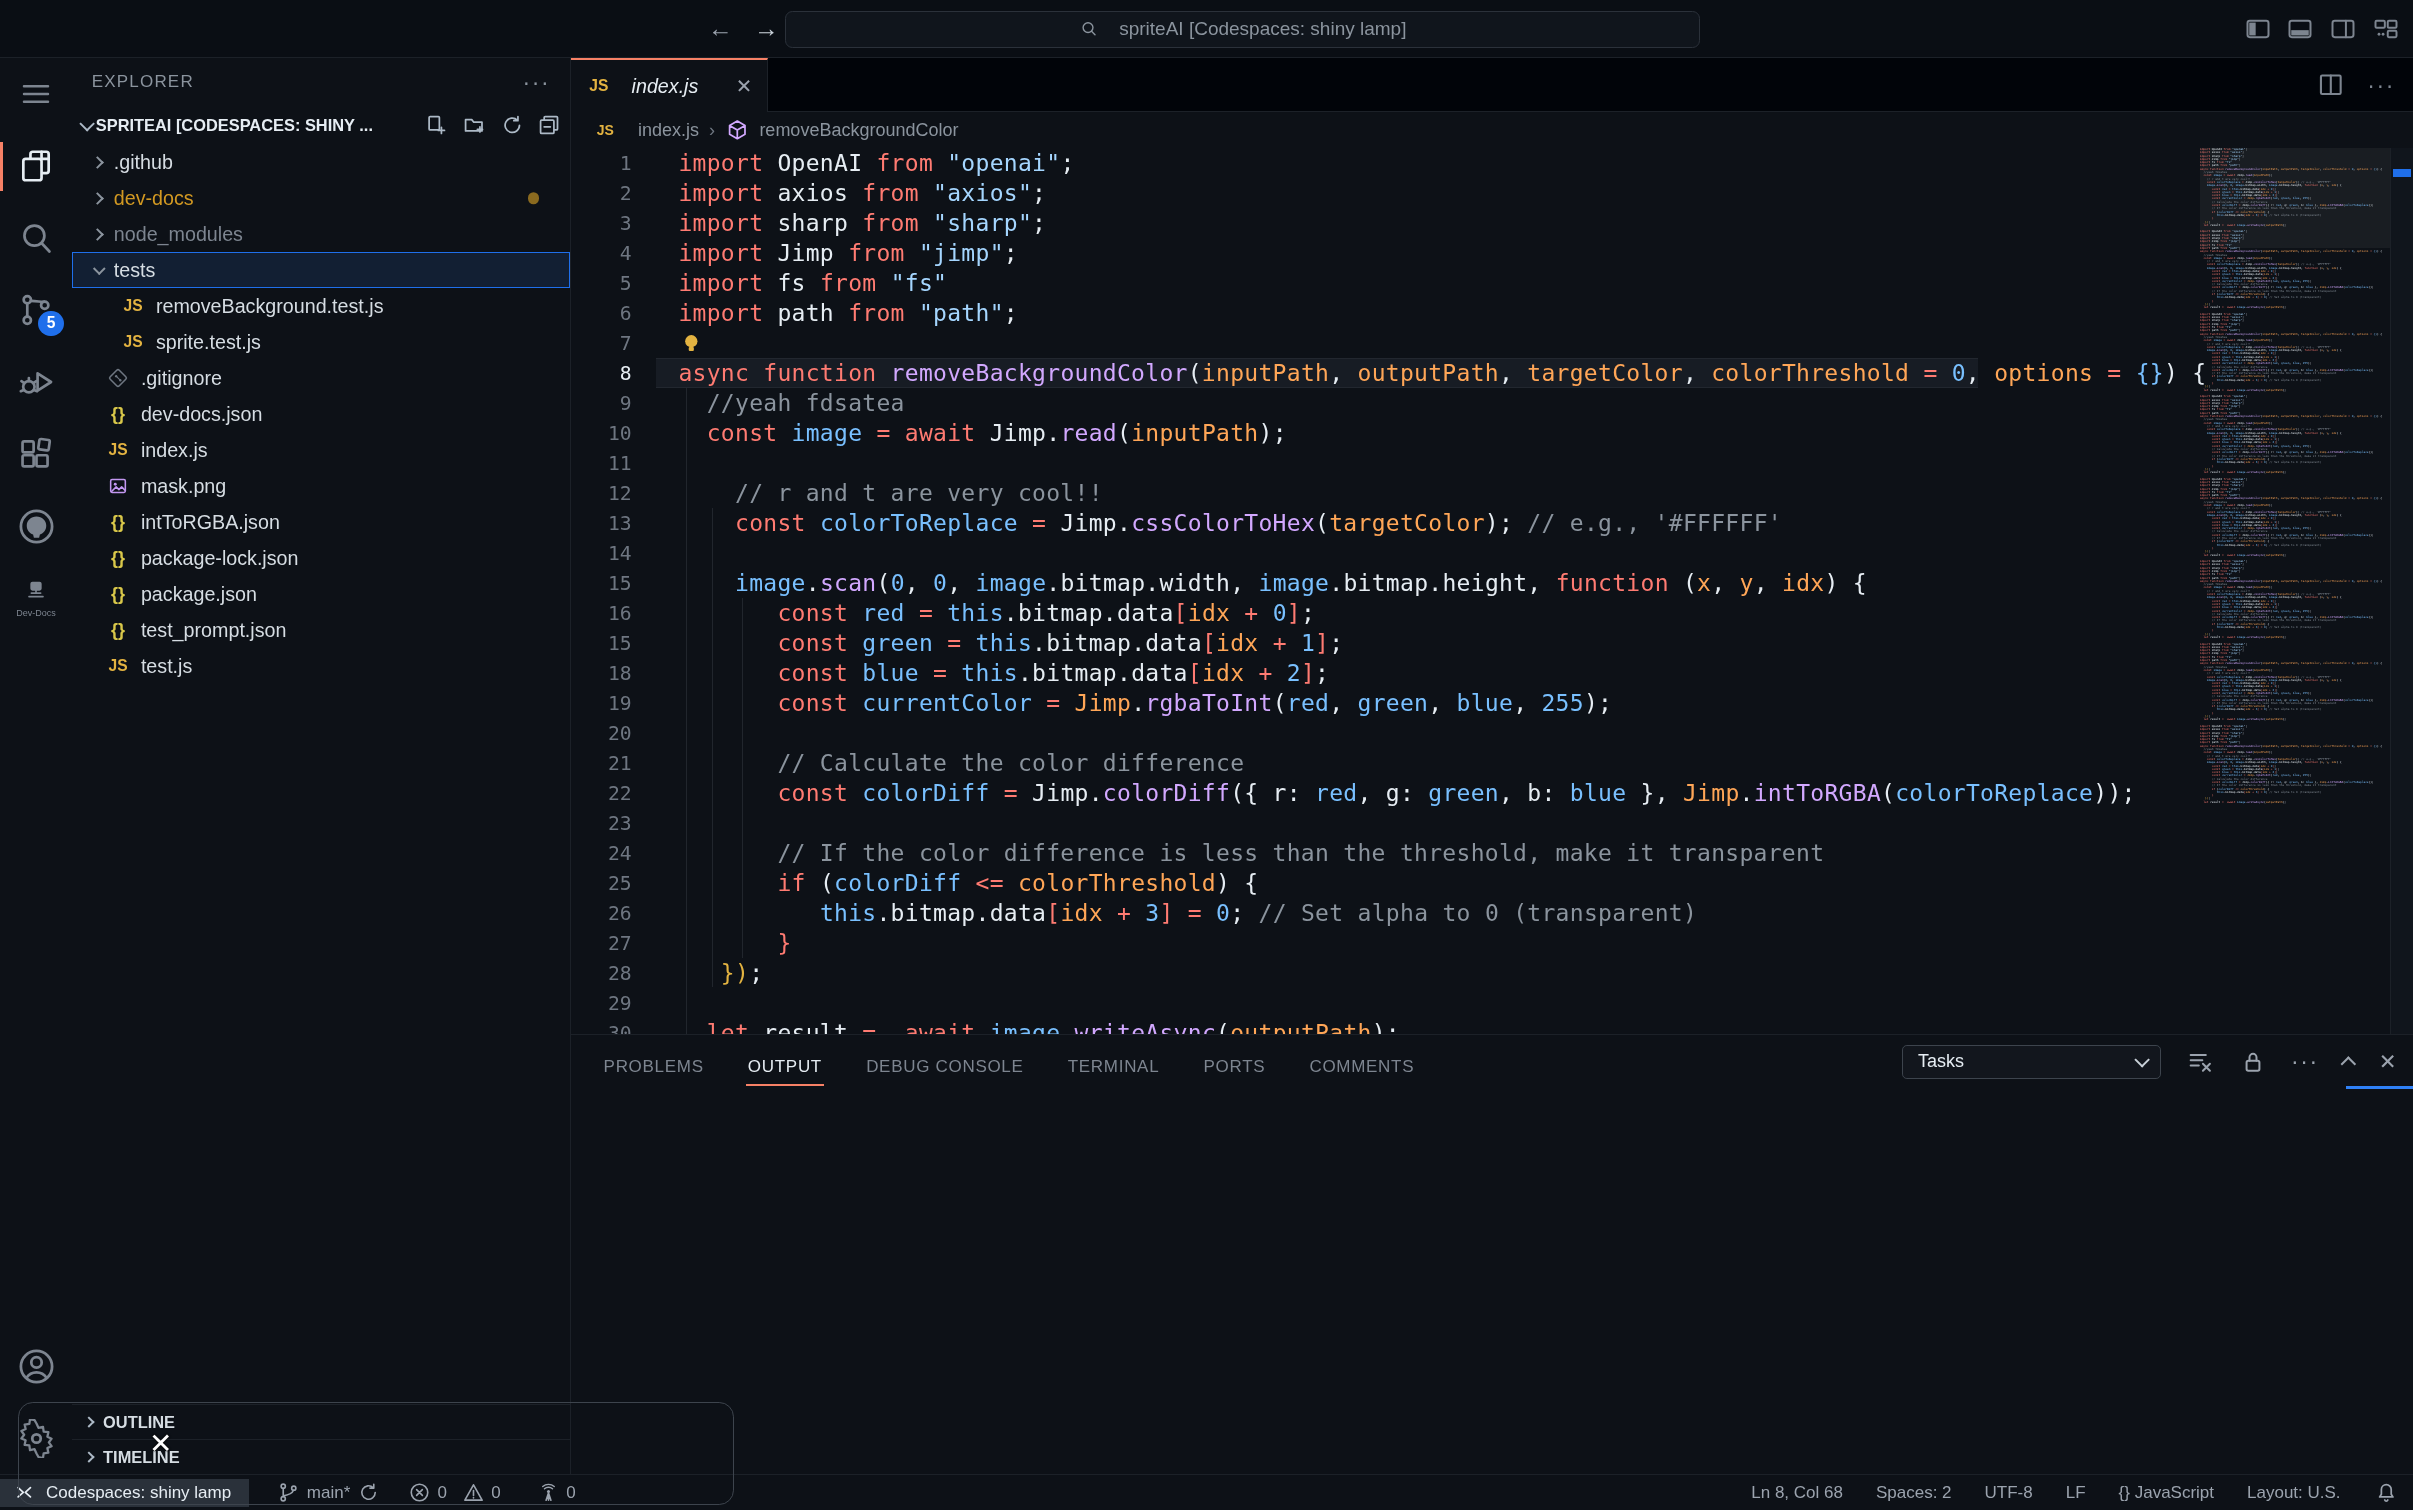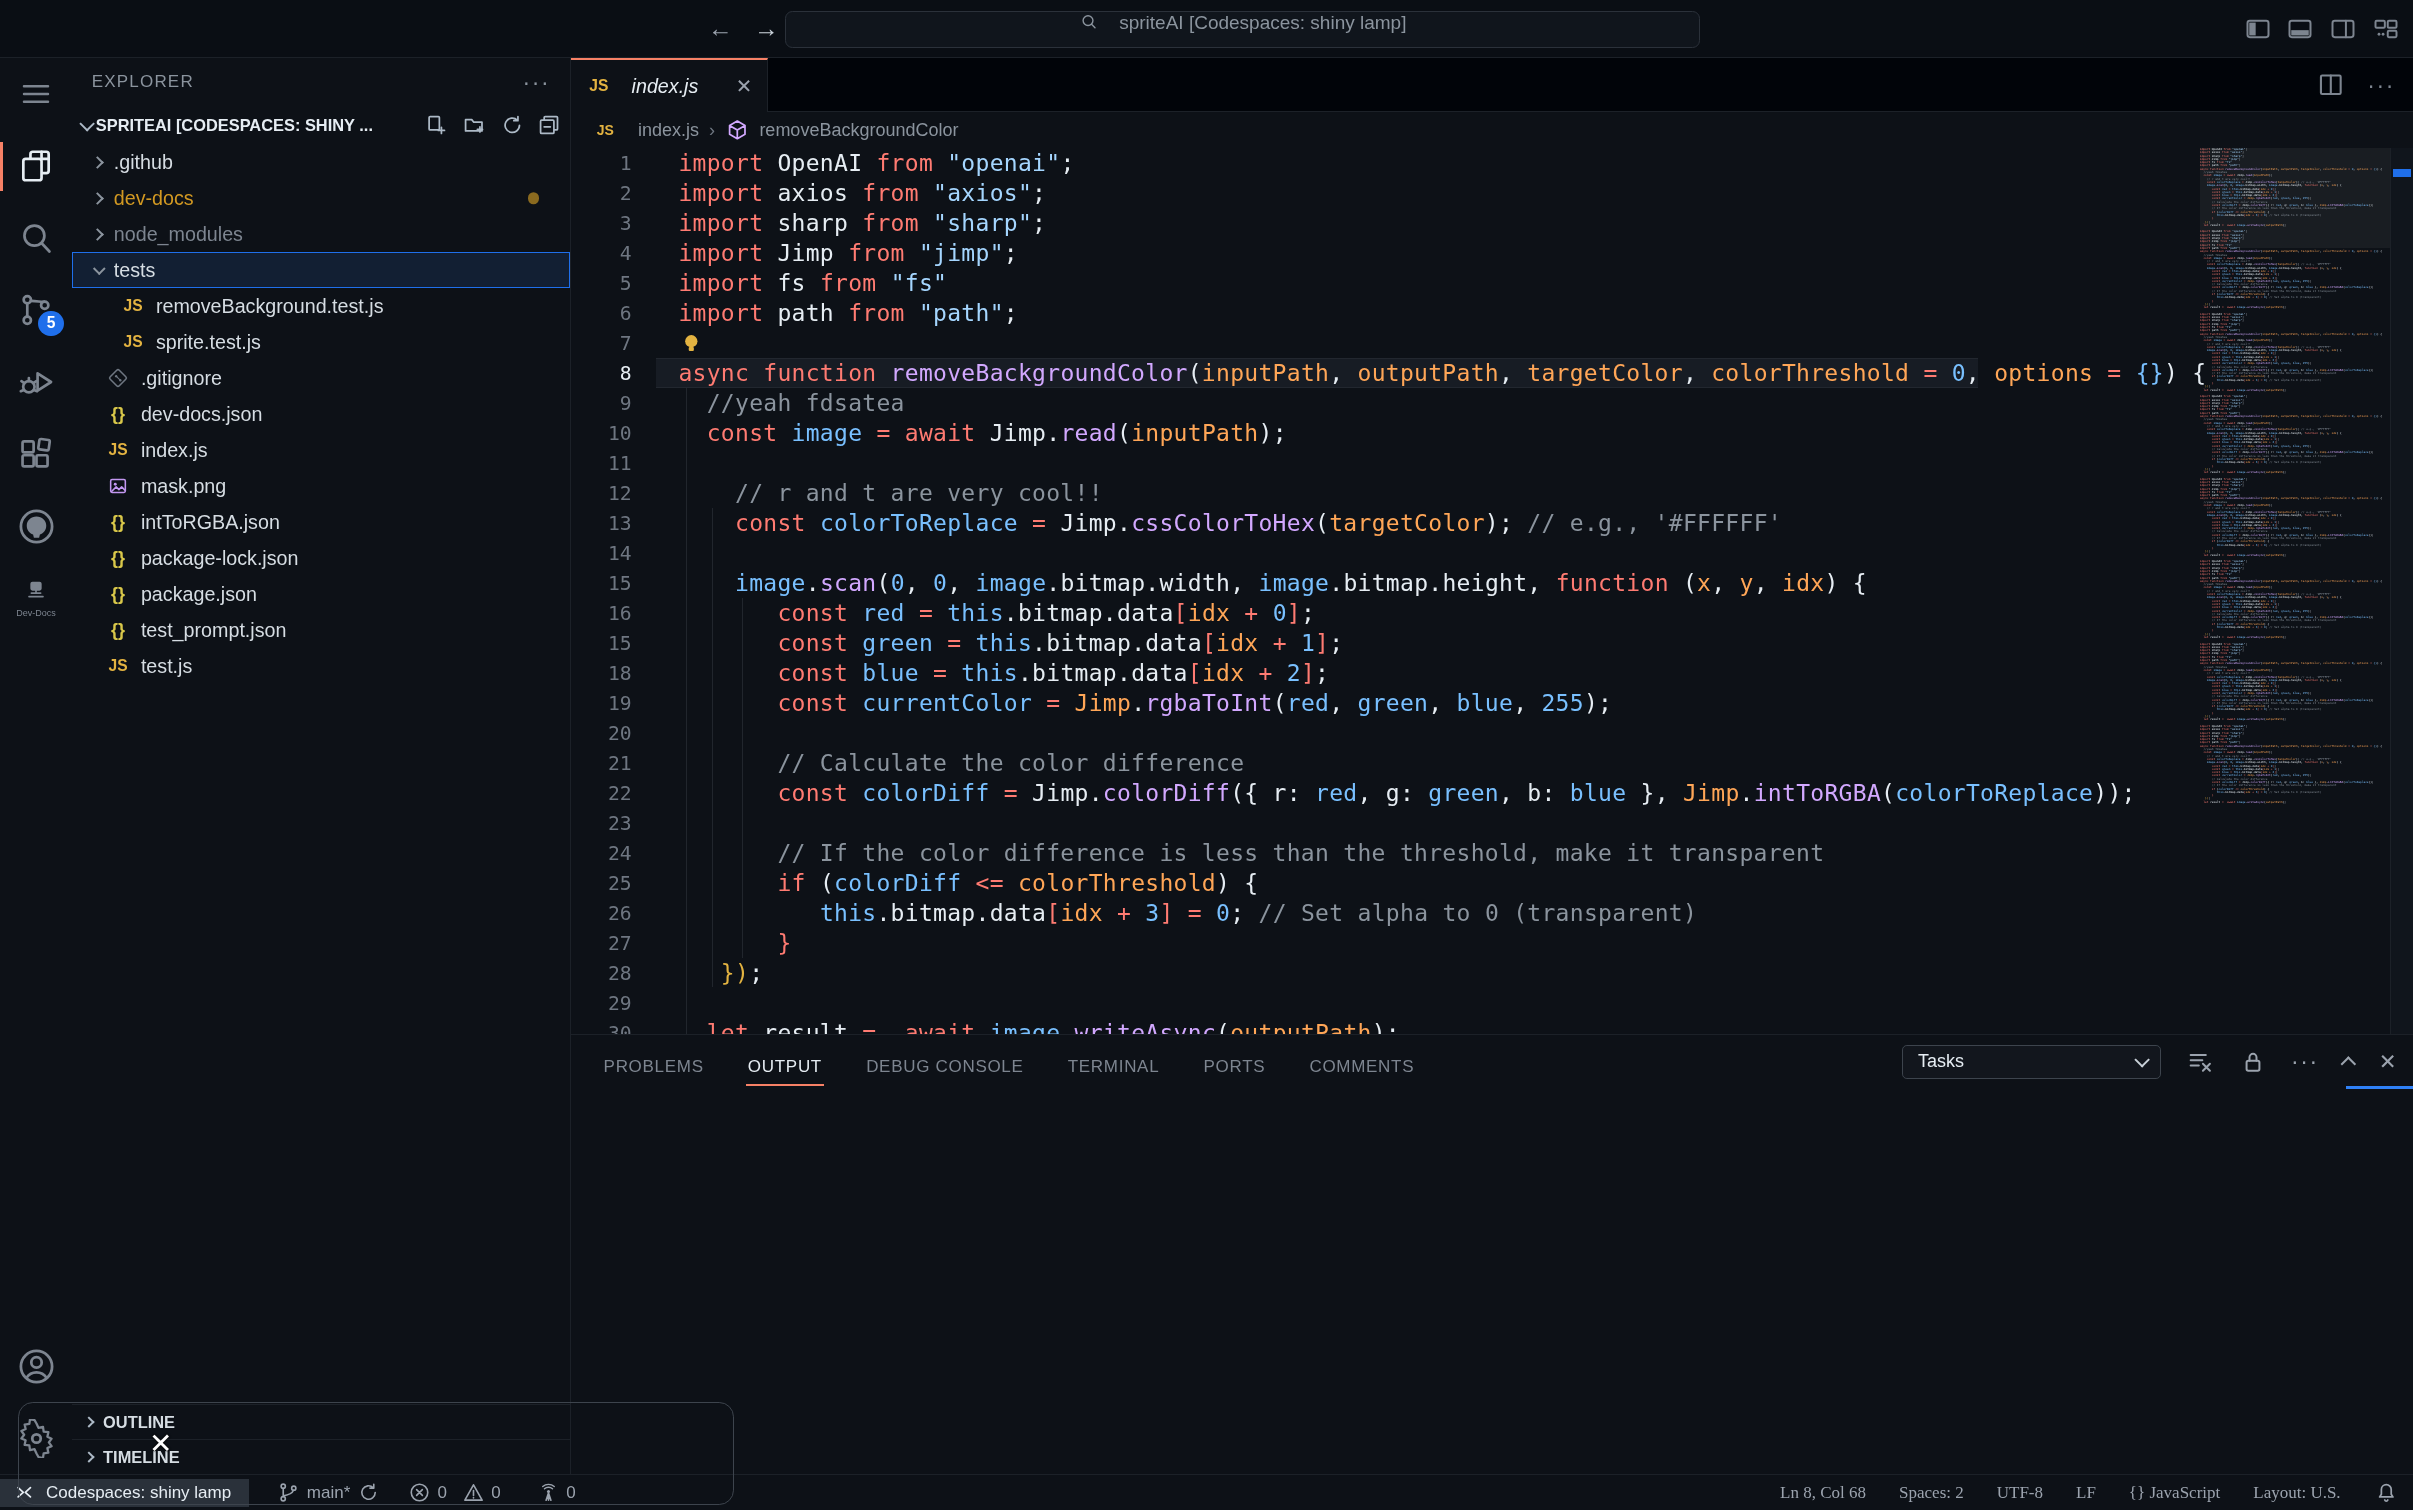--- a/index.html
+++ b/index.html
@@ -3,21 +3,21 @@
 <meta charset="utf-8">
 <style>
   * { margin:0; padding:0; box-sizing:border-box; }
   html,body { width:2413px; height:1510px; overflow:hidden; }
   body { background:#0d1117; font-family:"Liberation Sans",sans-serif; color:#e6edf3; position:relative; }
   svg { display:block; }
 
   
   .titlebar { height:58px; background:#0a0e14; border-bottom:0.8px solid #1c2128; display:flex; align-items:center; position:relative; }
   .nav-arrows { position:absolute; left:708px; top:0; height:58px; display:flex; align-items:center; gap:21.3px; color:#9ba3ae; font-size:24.6px; }
-  .searchbox { position:absolute; left:785px; top:10.7px; width:915px; height:37px; background:#10151c; border:0.8px solid #2b313a; border-radius:7.4px; display:flex; justify-content:center; gap:21px; color:#8b949e; font-size:19px; }
+  .searchbox { position:absolute; left:785px; top:10.7px; width:915px; height:37px; background:#10151c; border:0.8px solid #2b313a; border-radius:7.4px; display:flex; align-items:center; justify-content:center; gap:21px; color:#8b949e; font-size:19px; }
   .win-icons { position:absolute; right:13px; top:0; height:58px; display:flex; align-items:center; gap:14.8px; color:#7d8590; }
 
   
   .main { display:flex; height:1416px; }
   .activitybar { width:72px; background:#0d1117; display:flex; flex-direction:column; align-items:center; position:relative; }
   .ab-item { width:72px; height:72px; display:flex; flex-direction:column; align-items:center; justify-content:center; color:#7d8590; position:relative; }
   .ab-item.active { color:#e6edf3; }
   .ab-item.active::before { content:""; position:absolute; left:0; top:11.5px; bottom:11.5px; width:3.3px; background:#f78166; }
   .ab-badge { position:absolute; right:8.2px; bottom:9.9px; min-width:25.4px; height:25.4px; border-radius:13px; background:#1f6feb; color:#fff; font-size:15.6px; font-weight:bold; display:flex; align-items:center; justify-content:center; }
   .ab-label { font-size:9px; color:#7d8590; margin-top:1.6px; }
@@ -86,21 +86,21 @@
   .panel-right { position:absolute; right:16.4px; top:0; height:53px; display:flex; align-items:center; gap:24.6px; color:#9ba3ae; }
   .tasks-dd { width:259px; height:34px; border:0.8px solid #3d444d; border-radius:4.9px; background:#12161d; display:flex; align-items:center; padding:0 14.8px; color:#e6edf3; font-size:18px; }
   .tasks-dd .cv { margin-left:auto; color:#c9d1d9; }
   .panel-focus-bar { position:absolute; right:0; top:51px; width:67px; height:3.3px; background:#2f81f7; }
 
   
   .statusbar { height:36px; background:#0d1117; border-top:0.8px solid #1c2128; display:flex; align-items:center; font-size:17px; color:#9ba3ae; position:relative; }
   .remote-chip { height:28px; background:#2a313a; display:flex; align-items:center; gap:9.9px; padding:0 18px 0 11.5px; color:#e6edf3; }
   .sb-item { display:flex; align-items:center; gap:6.6px; margin-left:28px; }
   .sb-right { margin-left:auto; display:flex; align-items:center; }
-  .sb-right .sb-item { margin-left:0; margin-right:33px;font-family:Liberation Serif, serif; }
+  .sb-right .sb-item { margin-left:0; margin-right:33px; }
 
   
   .hover-overlay { position:absolute; left:18px; top:1402px; width:716px; height:103px; border:1.6px solid #3d444d; border-radius:14.8px; pointer-events:none; }
   .cursor-x { position:absolute; left:149px; top:1427px; color:#fff; font-size:28px; text-shadow:0 0 2.5px #000, 0 0 1.6px #000; pointer-events:none; font-family:"DejaVu Sans",sans-serif; }
 </style>
 </head>
 <body>
 
 <div class="titlebar">
   <div class="nav-arrows">

